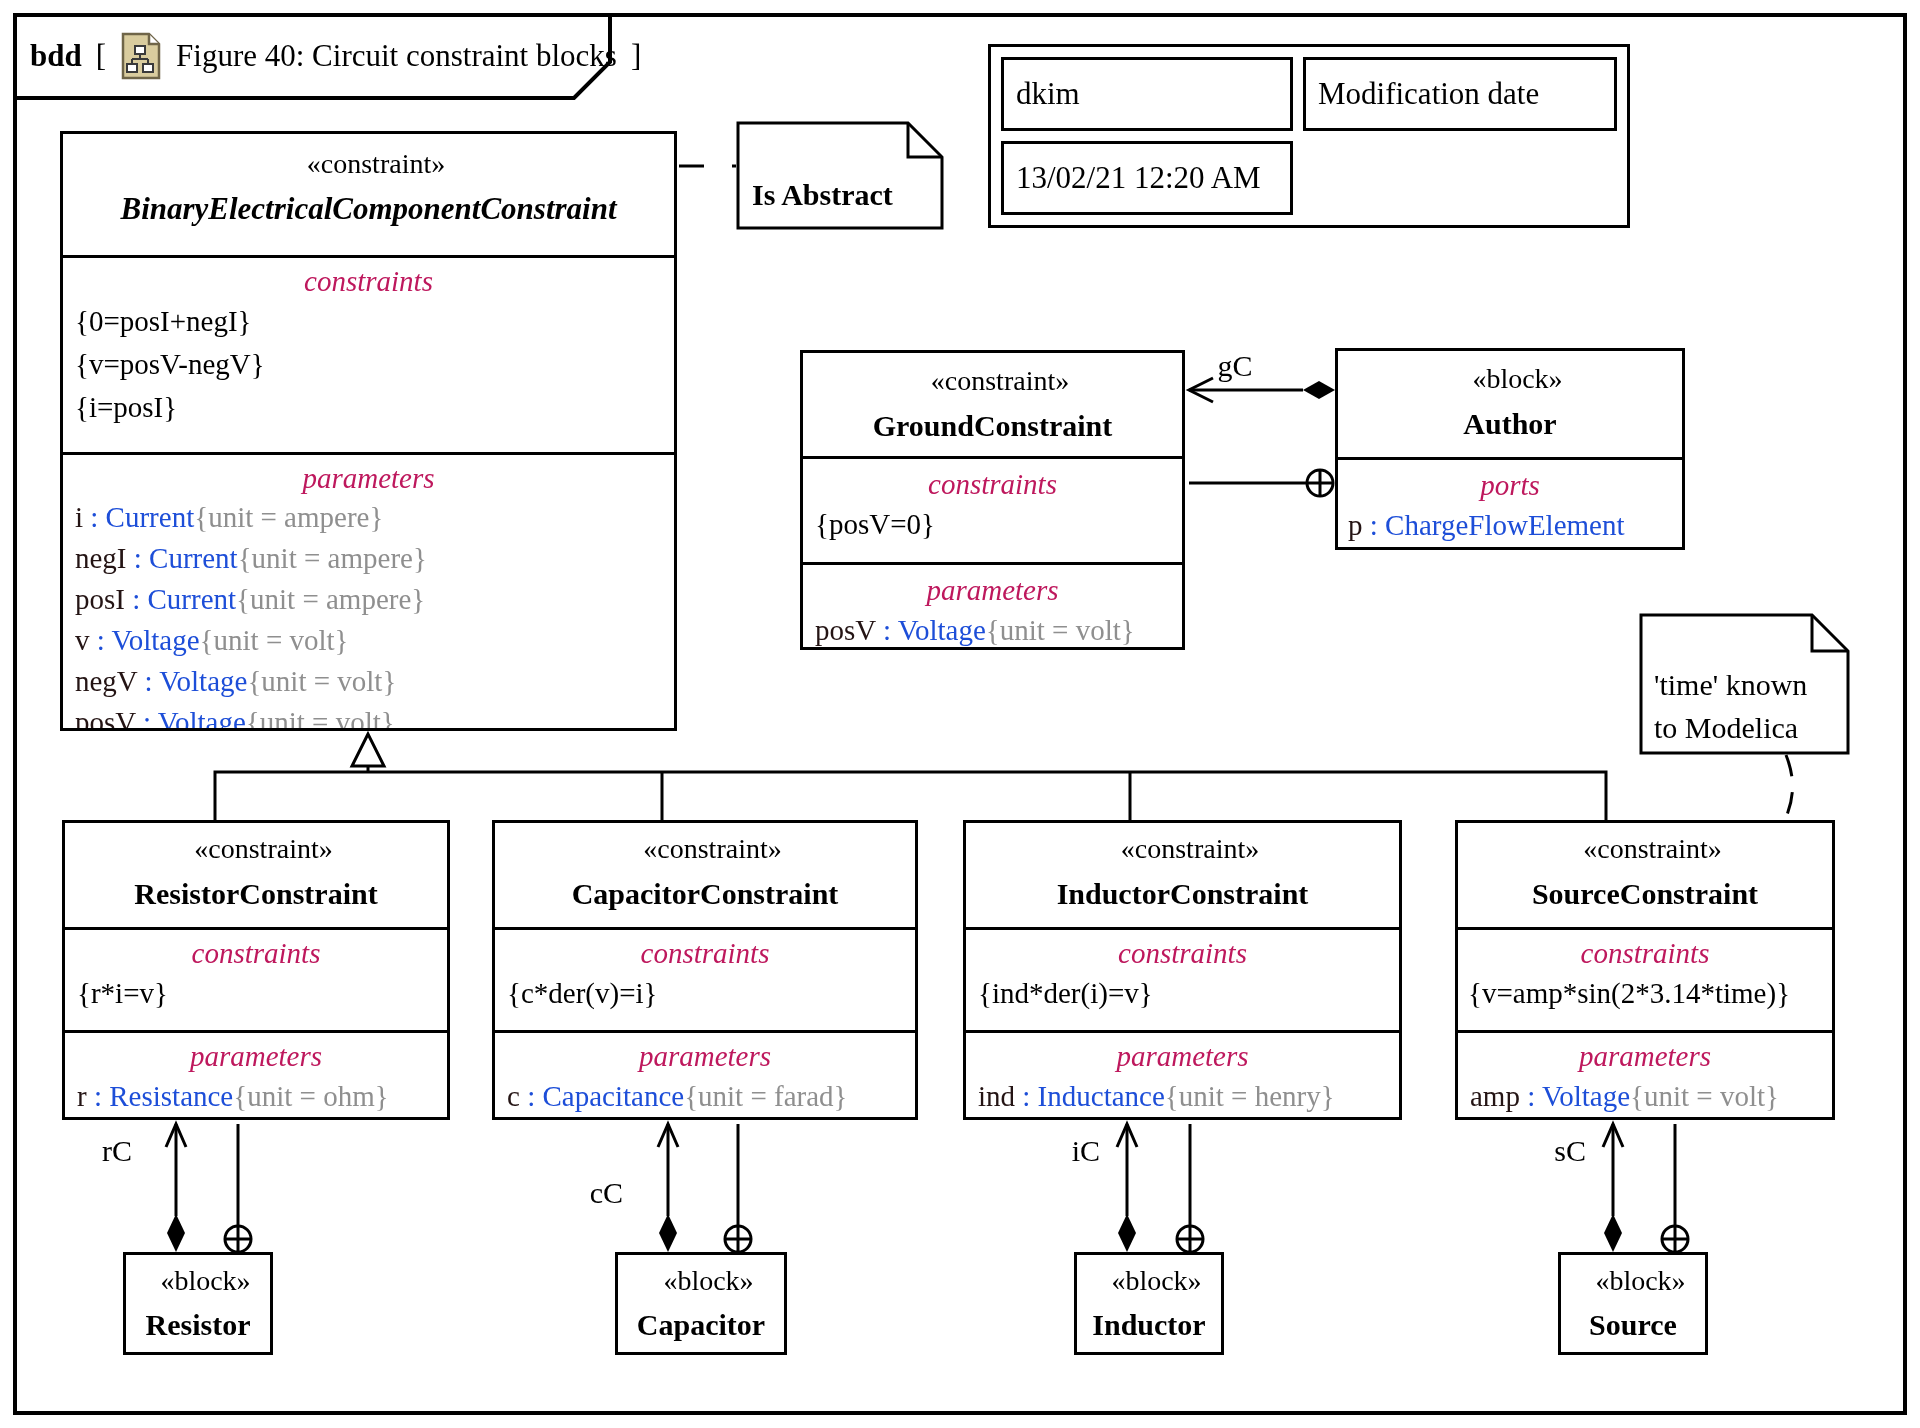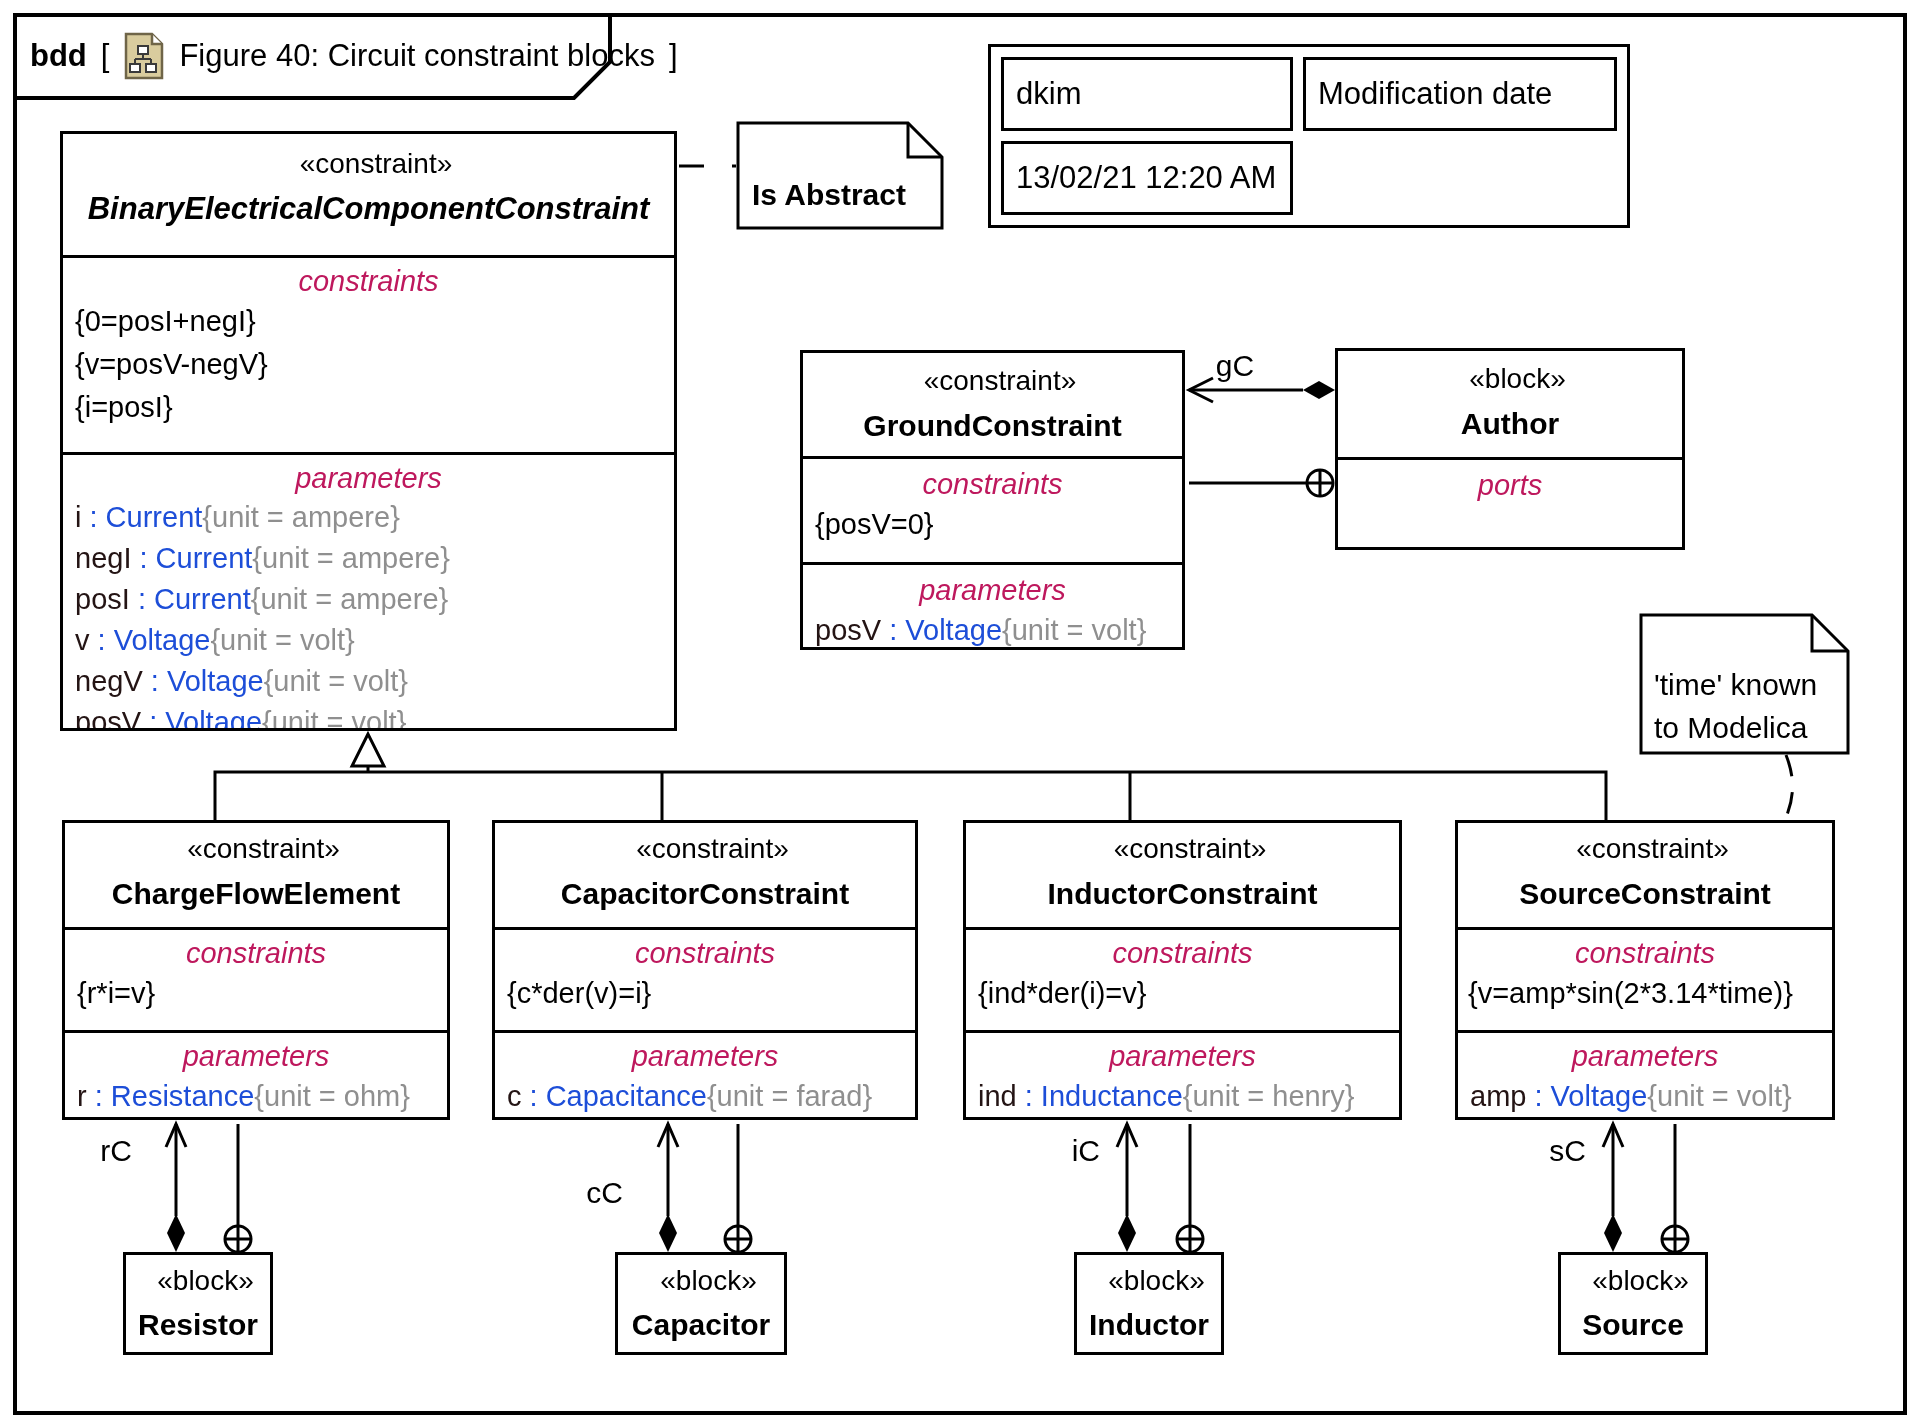--- a/index.html
+++ b/index.html
@@ -1,18 +1,18 @@
 <!DOCTYPE html>
 <html><head>
 <meta charset="utf-8">
 <style>
   html,body { margin:0; padding:0; background:#ffffff; }
   .canvas {
     position:relative; width:1920px; height:1428px; background:#ffffff;
-    font-family:Liberation Sans, sans-serif; color:#000; overflow:hidden;
+    font-family:Liberation Serif, serif; color:#000; overflow:hidden;
   }
   .frame {
     position:absolute; left:13px; top:13px; width:1894px; height:1402px;
     border:4px solid #000; box-sizing:border-box;
   }
   .overlay { position:absolute; left:0; top:0; width:1920px; height:1428px; }
 
   .title-tab-content {
     position:absolute; left:30px; top:17px; height:78px; display:flex;
     align-items:center; gap:14px; font-size:31px;
@@ -233,27 +233,28 @@
 
   <div class="edge-label" style="left:1205px; top:348px; width:60px; text-align:center;">gC</div>
 
   <div class="uml-block" style="left:1335px; top:348px; width:350px; height:202px;">
     <div class="comp first pad-top-6" style="height:100px;">
       <div class="stereo">«block»</div>
       <div class="bname">Author</div>
     </div>
     <div class="comp pad-top-6" style="flex:1;">
       <div class="comp-label">ports</div>
+      <div class="item" style="padding-left:10px;"><span class="pname">p</span><span class="ptype"> : ChargeFlowElement</span></div>
     </div>
   </div>
 
   <div class="uml-block" style="left:62px; top:820px; width:388px; height:300px;">
     <div class="comp first pad-top-4" style="height:100px;">
       <div class="stereo">«constraint»</div>
-      <div class="bname">ChargeFlowElement</div>
+      <div class="bname">ResistorConstraint</div>
     </div>
     <div class="comp pad-top-4" style="height:96px;">
       <div class="comp-label">constraints</div>
       <div class="item">{r*i=v}</div>
     </div>
     <div class="comp pad-top-4" style="flex:1;">
       <div class="comp-label">parameters</div>
       <div class="item"><span class="pname">r</span><span class="ptype"> : Resistance</span><span class="punit">{unit = ohm}</span></div>
     </div>
   </div>

